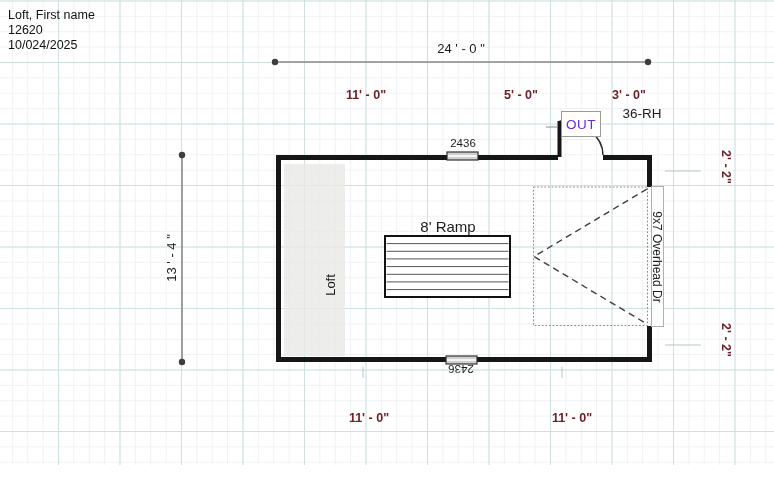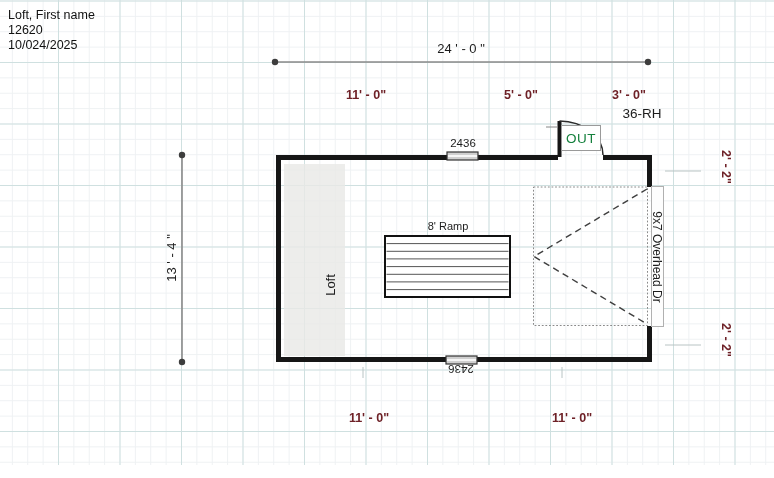--- a/index.html
+++ b/index.html
@@ -26,24 +26,24 @@
   .lbl{position:absolute;white-space:nowrap;color:#1c1c1c;transform:translate(-50%,-50%);}
   .dim-black{font-size:13px;color:#1c1c1c;}
   .dim-red{font-size:12.5px;font-weight:bold;color:#6e2127;}
   .rot-ccw{transform:translate(-50%,-50%) rotate(-90deg);}
   .rot-cw{transform:translate(-50%,-50%) rotate(90deg);}
   .rot-180{transform:translate(-50%,-50%) rotate(180deg);}
   .title-block{
     position:absolute;left:8px;top:8px;font-size:12.5px;line-height:15px;color:#111;
   }
   .out-box{
-    position:absolute;left:561px;top:125px;width:38px;height:24px;
+    position:absolute;left:561px;top:111px;width:38px;height:24px;
     background:#ffffff;border:1px solid #9a9a9a;
     display:flex;align-items:center;justify-content:center;
-    font-size:13.5px;color:#15803d;letter-spacing:.5px;
+    font-size:13.5px;color:#6d28d9;letter-spacing:.5px;
   }
   .loft-rect{
     position:absolute;left:284px;top:164px;width:61px;height:192px;
     background:#e9e9e6;opacity:.8;
   }
   .oh-strip{
     position:absolute;left:651px;top:186px;width:13px;height:141px;
     background:#fdfdfd;border:1px solid #b0b0b0;box-sizing:border-box;
   }
   .oh-label{font-size:12px;color:#1c1c1c;}
@@ -143,17 +143,17 @@
   <div class="lbl dim-red rot-cw" style="left:726px;top:340px;">2' - 2"</div>
 
   <div class="lbl dim-black" style="left:598px;top:113px;font-size:13.5px;margin-left:44px;">36-RH</div>
   <div class="out-box">
       <span>OUT</span>
     </div>
 
   <div class="lbl dim-black" style="left:463px;top:143px;font-size:11.5px;">2436</div>
   <div class="lbl dim-black rot-180" style="left:461px;top:369px;font-size:11.5px;">2436</div>
 
-  <div class="lbl dim-black" style="left:448px;top:226px;font-size:11px;">8' Ramp</div>
+  <div class="lbl dim-black" style="left:448px;top:226px;font-size:15px;">8' Ramp</div>
   <div class="lbl dim-black rot-ccw" style="left:330px;top:285px;">Loft</div>
   <div class="lbl oh-label rot-cw" style="left:657px;top:257px;">9x7 Overhead Dr</div>
 
 </div>
 
 </body></html>

